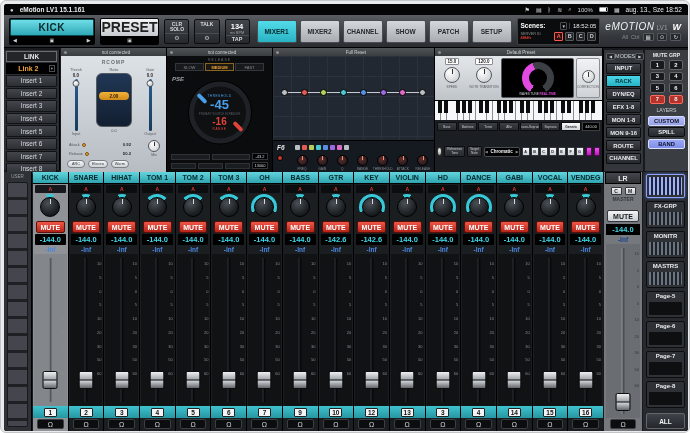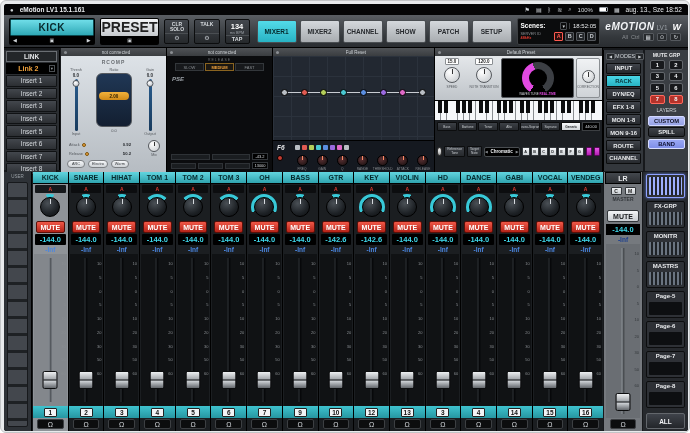--- a/index.html
+++ b/index.html
@@ -44,21 +44,21 @@
   .scenes .r1 .dd { margin-left:auto; font-size:5px; color:#cfd3d7; border:1px solid #4a4e52; padding:0 1px; border-radius:1px; }
   .scenes .r1 .tm { font-size:6px; color:#e8eaec; border-left:1px solid #3c3f42; padding-left:3px; }
   .scenes .r2 { display:flex; align-items:center; gap:2px; }
   .scenes .sv { display:flex; flex-direction:column; }
   .scenes .sv .s1 { font-size:3.8px; color:#8a8e92; } .scenes .sv .s2 { font-size:3.8px; color:#e03b30; font-weight:bold; }
   .slot { width:9px; height:9px; display:flex; align-items:center; justify-content:center; font-size:5.5px; font-weight:bold;
           background:#222528; border:1px solid #55595e; color:#c8ccd0; border-radius:1px; }
   .slot.active { background:#2a0f0d; border-color:#ff5a50; color:#ff5a50; }
   .brand { flex:1; display:flex; flex-direction:column; align-items:flex-end; gap:1px; padding-right:2px; }
   .brand .logo { display:flex; align-items:baseline; gap:2px; }
-  .brand .em { font-size:10px; font-weight:bold; font-style:italic; color:#f2f4f6; letter-spacing:.5px; }
+  .brand .em { font-size:10px; font-weight:normal; font-style:italic; color:#f2f4f6; letter-spacing:.5px; }
   .brand .lv { font-size:6.5px; color:#9aa0a6; }
   .brand .wv { font-size:9px; font-weight:bold; font-style:italic; color:#fff; margin-left:3px; }
   .brand .ctl { display:flex; align-items:center; gap:3px; font-size:5.5px; color:#8a8e92; }
   .brand .cbx { border:1px solid #55595e; border-radius:1px; padding:0 2px; font-size:5.5px; color:#cfd3d7; background:#26292c; }
 
   
   .main { position:absolute; left:0; top:44px; width:684px; height:385px; background:#17191c; }
 
   
   .linkpanel { position:absolute; left:0; top:2px; width:56px; height:120px; background:#2b2e32; border-right:1px solid #000; padding:1px 2px; }
@@ -466,20 +466,29 @@
         <div class="pbody pse">
           <div class="rel">RELEASE</div>
           <div class="relrow">
   <span class="relbtn">SLOW</span>
 
   <span class="relbtn active">MEDIUM</span>
 
   <span class="relbtn">FAST</span>
 </div>
           <div class="logo">PSE</div>
+          <div class="gauge">
+            <span class="tl">THRESHOLD</span>
+            <span class="tv">-45</span>
+            <span class="mid">PRIMARY SOURCE EXPANDER</span>
+            <span class="rv">-16</span>
+            <span class="rl">RANGE</span>
+            <span class="hb"></span>
+            <span class="hr"></span>
+          </div>
           <div class="brow" style="bottom:12px">
             <span class="bx"></span>
                 <span class="bx"></span>
             <span class="bval">-43.2</span>
           </div>
           <div class="brow" style="bottom:3px">
             <span class="bx"></span>
                 <span class="bx"></span>
                 <span class="bx"></span>
             <span class="bval">13000</span>

